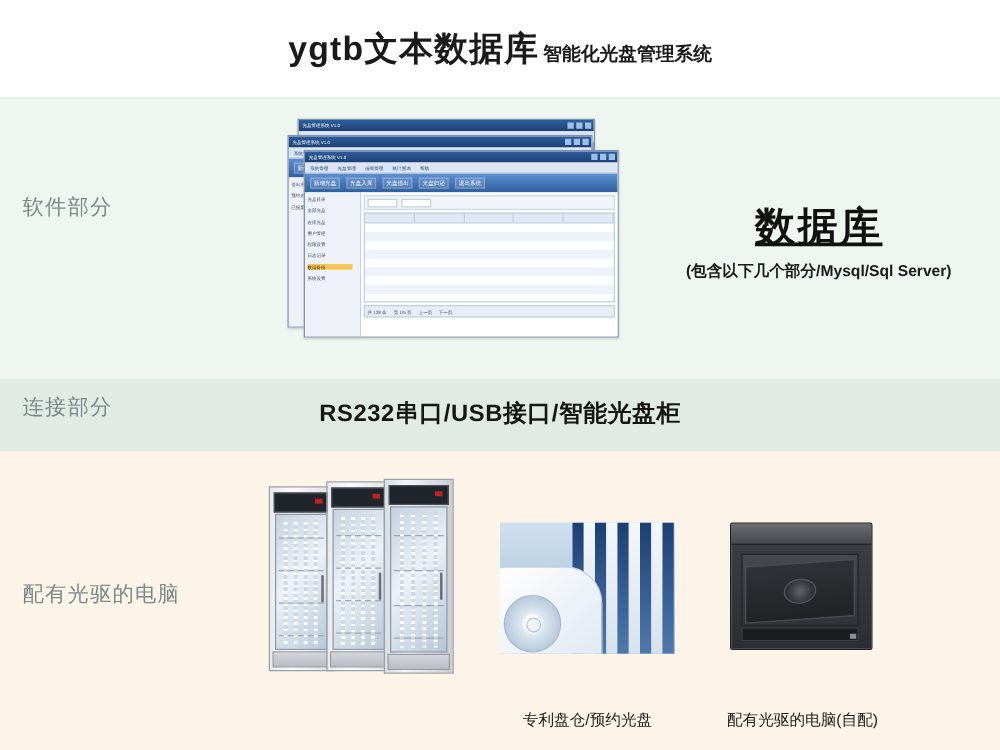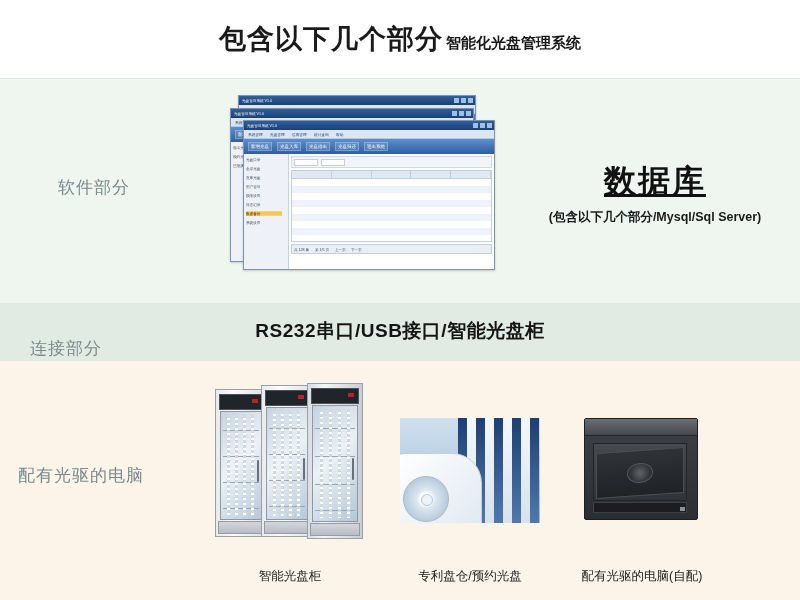--- a/index.html
+++ b/index.html
@@ -74,22 +74,22 @@
 
   .band-label {
     position: absolute;
     left: 18px;
     font-size: 17px;
     color: #7a8a8c;
     font-weight: normal;
     letter-spacing: 1px;
     white-space: nowrap;
   }
-  .lbl-software { top: 176px; margin-left: 40px; }
-  .lbl-connect  { top: 337px; margin-left: 12px; }
+  .lbl-software { top: 154px; }
+  .lbl-connect  { top: 314px; }
   .lbl-hardware { top: 464px; }
 
   
   .db-block {
     position: absolute;
     left: 520px;
     top: 160px;
     width: 270px;
     text-align: center;
   }
@@ -407,21 +407,21 @@
     position: absolute; right: 12px; bottom: 8px; width: 5px; height: 4px; background: #8d9197;
   }
 </style>
 </head>
 <body>
 
 <div class="page">
 
   <div class="header">
     <div class="header-inner">
-      <span class="title-main">包含以下几个部分</span>
+      <span class="title-main">ygtb文本数据库</span>
       <span class="title-sub">智能化光盘管理系统</span>
     </div>
   </div>
 
   <div class="band band-software"></div>
   <div class="band-label lbl-software">软件部分</div>
 
   <div class="shot shot-back">
     <div class="shot-titlebar">
       <span class="tb-text">光盘管理系统 V1.0</span>
@@ -624,21 +624,20 @@
         <div class="shelf" style="top:104px"></div>
         <div class="disc-col" style="left:7px"></div>
         <div class="disc-col" style="left:16px"></div>
         <div class="disc-col" style="left:25px"></div>
         <div class="disc-col" style="left:34px"></div>
       </div>
       <div class="cab-handle" style="right:8px; top:74px"></div>
       <div class="cab-base"></div>
     </div>
   </div>
-  <div class="caption cap-cabinet">智能光盘柜</div>
 
   <div class="hw-item hw-tray">
     <div class="tray-bg">
       <div class="stripe" style="left:58px"></div>
       <div class="white-stripe" style="left:67px"></div>
       <div class="stripe" style="left:76px"></div>
       <div class="white-stripe" style="left:85px"></div>
       <div class="stripe" style="left:94px"></div>
       <div class="white-stripe" style="left:103px"></div>
       <div class="stripe" style="left:112px"></div>

